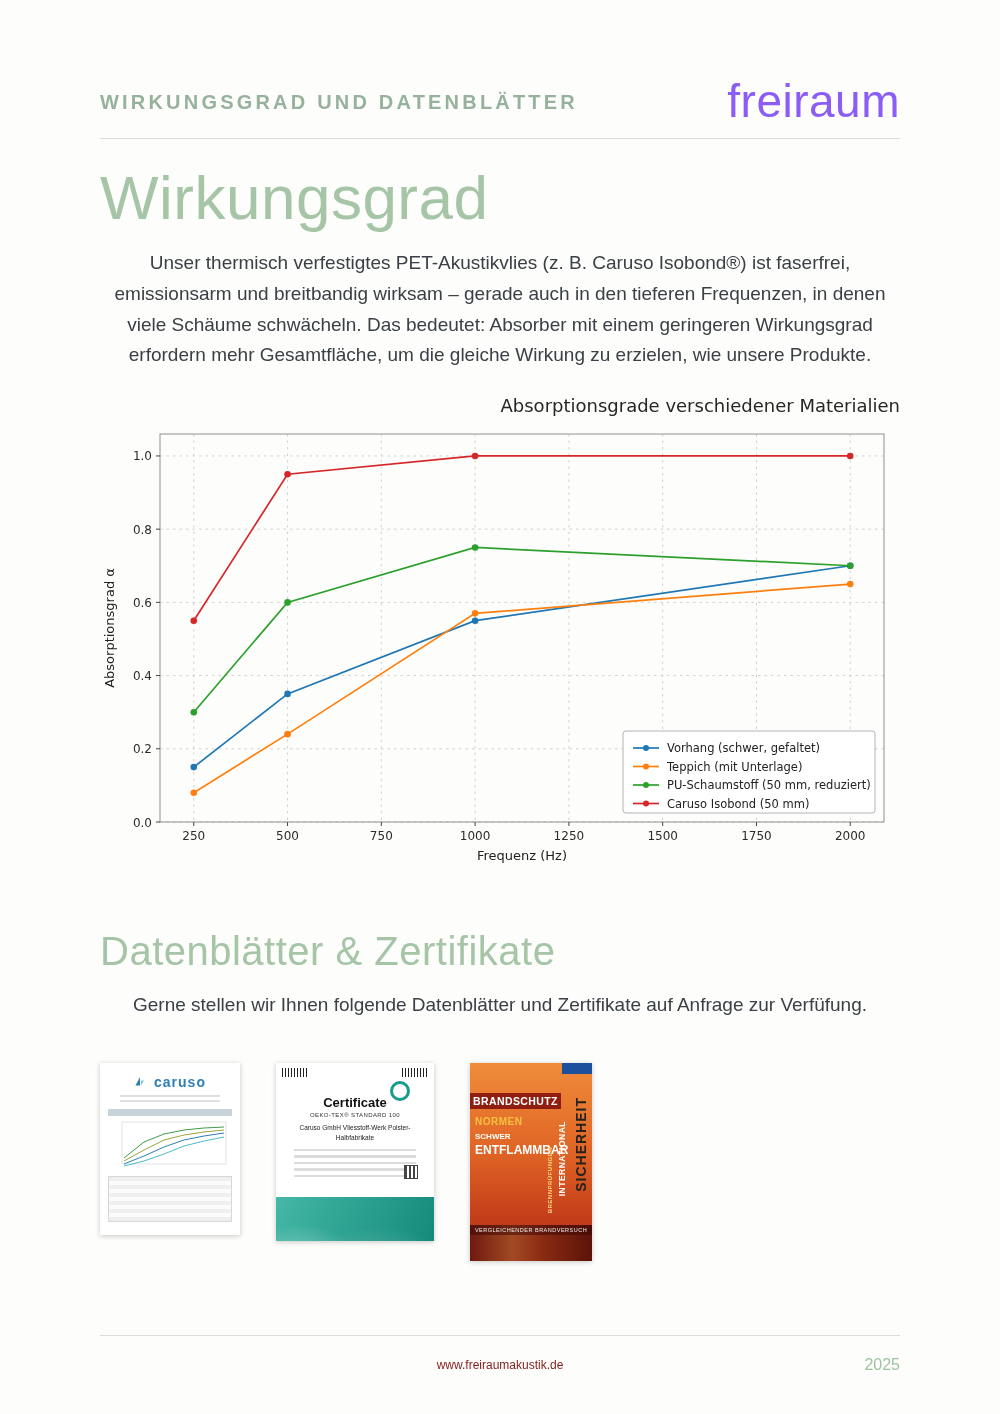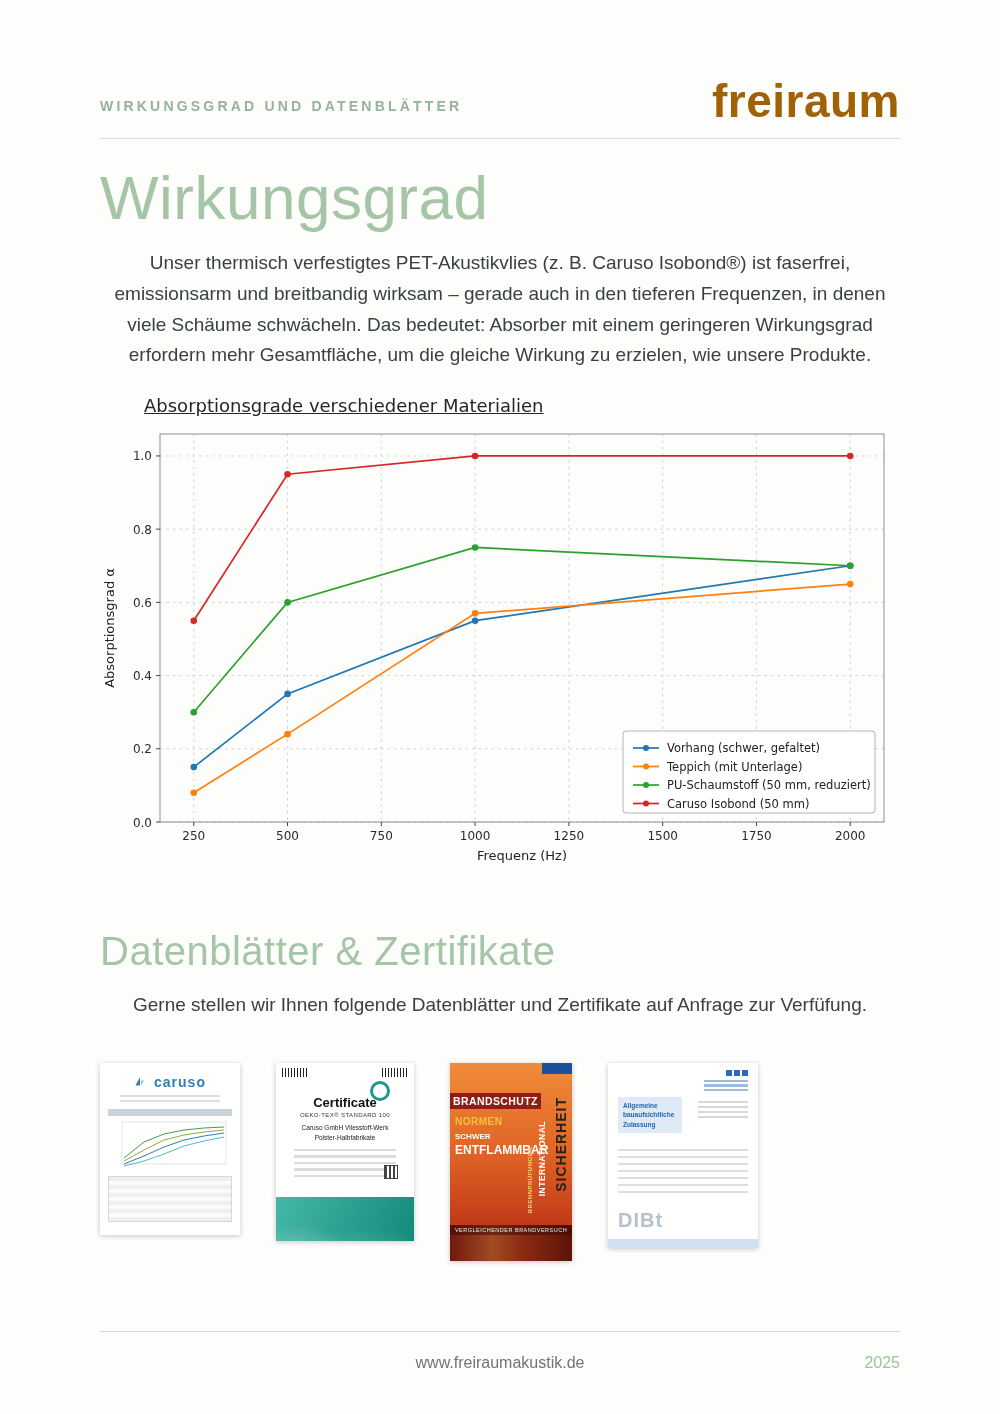--- a/index.html
+++ b/index.html
@@ -2,32 +2,32 @@
 <html><head>
 <meta charset="utf-8">
 <style>
   * { margin:0; padding:0; box-sizing:border-box; }
   html,body { background:#fdfdfb; }
   body { width:1000px; height:1414px; font-family:"Liberation Sans",sans-serif; color:#3a4046; }
   .page { width:1000px; height:1414px; display:flex; flex-direction:column; padding:78px 100px 0; overflow:hidden; }
 
   
   .header-row { display:flex; justify-content:space-between; align-items:flex-end; }
-  .eyebrow { color:#97b29c; font-size:14px; font-weight:600; letter-spacing:3.2px; padding-bottom:10px; }
-  .brand { font-size:46px; font-weight:700; color:#a16207; letter-spacing:.5px; line-height:1; }
+  .eyebrow { color:#97b29c; font-size:20px; font-weight:600; letter-spacing:3.2px; padding-bottom:10px; }
+  .brand { font-size:46px; font-weight:400; color:#8b5cf6; letter-spacing:.5px; line-height:1; }
   hr.rule { border:none; border-top:1px solid #dcdcda; margin-top:14px; }
 
   
   h1.big { color:#a6c5a7; font-size:62px; font-weight:400; line-height:1.05; margin-top:26px; letter-spacing:.5px; }
   h1.h2size { font-size:40px; margin-top:58px; }
   p.body { font-size:19px; line-height:1.62; margin-top:18px; max-width:812px; color:#3a4046;text-align:center; }
 
   
   .chart-wrap { margin-top:24px; }
-  .chart-title { font-family:"DejaVu Sans",sans-serif; font-size:18px; color:#262626; text-align:left; padding-left:44px;text-decoration:underline; }
+  .chart-title { font-family:"DejaVu Sans",sans-serif; font-size:18px; color:#262626; text-align:right; padding-left:44px; }
   svg.chart { display:block; margin:6px auto 0; }
   .tick { font-family:"DejaVu Sans",sans-serif; font-size:12px; fill:#2b2b2b; }
   .axis-label { font-family:"DejaVu Sans",sans-serif; font-size:13px; fill:#222; }
   .legend-text { font-family:"DejaVu Sans",sans-serif; font-size:11.5px; fill:#222; }
   .grid { stroke:#cccccc; stroke-width:.9; stroke-dasharray:2.5 4; }
   .frame { fill:none; stroke:#8f8f8f; stroke-width:1; }
   .tickmark { stroke:#444; stroke-width:1; }
 
   
   .thumbs { display:flex; gap:36px; margin-top:42px; align-items:flex-start; }
@@ -36,21 +36,21 @@
   
   .t1 { width:140px; height:172px; padding:10px 8px 8px; }
   .t1-logo-row { display:flex; align-items:center; justify-content:center; gap:9px; }
   .t1-logotext { color:#2e7fb5; font-size:14px; font-weight:700; letter-spacing:1px; }
   .t1-addr { height:9px; margin:4px 12px 0; background:repeating-linear-gradient(180deg,#e0e0e0 0 2px,transparent 2px 5px); }
   .t1-band { height:7px; margin-top:5px; background:#c9d4da; }
   .t1-chart { display:block; margin-top:4px; }
   .t1-table { height:46px; margin-top:4px; border:1px solid #d6d6d6; background:repeating-linear-gradient(180deg,#efefef 0 4px,#fbfbfb 4px 8px); }
 
   
-  .t2 { width:138px; height:178px; padding-top:24px; }
+  .t2 { width:158px; height:178px; padding-top:24px; }
   .t2-barcode { position:absolute; top:5px; width:26px; height:9px; background:repeating-linear-gradient(90deg,#222 0 1px,transparent 1px 3px); }
   .t2-barcode.left { left:6px; } .t2-barcode.right { right:6px; }
   .t2-badge { position:absolute; top:18px; right:24px; width:20px; height:20px; border:3px solid #199a8e; border-radius:50%; }
   .t2-title { font-size:13px; font-weight:700; color:#111; text-align:center; margin-top:8px; }
   .t2-sub { font-size:6px; color:#333; text-align:center; margin-top:2px; letter-spacing:.4px; }
   .t2-holder { font-size:6.5px; color:#222; text-align:center; margin:5px 14px 0; line-height:1.5; }
   .t2-body { height:32px; margin:7px 18px 0; background:repeating-linear-gradient(180deg,#dcdcdc 0 2.5px,transparent 2.5px 6.5px); }
   .t2-qr { position:absolute; right:16px; top:102px; width:14px; height:14px; border:1px solid #444; background:repeating-linear-gradient(90deg,#444 0 2px,#fff 2px 4px); }
   .t2-band { position:absolute; left:0; right:0; bottom:0; height:44px; background:linear-gradient(115deg,#45b8a6,#148a7c); }
   .t2-band::after { content:""; position:absolute; inset:0;
@@ -78,21 +78,21 @@
   .t4-headlines { position:absolute; top:17px; right:10px; width:44px; height:12px; background:repeating-linear-gradient(180deg,#9dbbdc 0 2px,transparent 2px 4.5px); }
   .t4-box { position:absolute; top:34px; left:10px; width:64px; background:#dfeaf6; color:#1f66ad; font-size:6.5px; font-weight:700; line-height:1.45; padding:4px 5px; }
   .t4-lines { position:absolute; top:38px; right:10px; width:50px; height:20px; background:repeating-linear-gradient(180deg,#d8d8d8 0 2px,transparent 2px 5px); }
   .t4-midlines { position:absolute; top:86px; left:10px; right:10px; height:44px; background:repeating-linear-gradient(180deg,#dedede 0 2.5px,transparent 2.5px 7px); }
   .t4-watermark { position:absolute; left:10px; bottom:16px; font-size:20px; font-weight:700; color:#b6c2cb; letter-spacing:1px; }
   .t4-footbar { position:absolute; left:0; right:0; bottom:0; height:9px; background:#cfe0f0; }
 
   
   .footer { margin-top:auto; }
   .footer-row { position:relative; display:flex; justify-content:center; align-items:center; padding:22px 0 42px; }
-  .footer-url { color:#737373; font-size:16px; cursor:pointer; }
+  .footer-url { color:#7f1d1d; font-size:12px; cursor:pointer; }
   .footer-year { position:absolute; right:0; color:#9ec49f; font-size:16px; }
 </style>
 </head>
 <body>
 
 <div class="page">
 
   <header class="header-row">
     <div class="eyebrow">WIRKUNGSGRAD UND DATENBLÄTTER</div>
     <div class="brand">freiraum</div>
@@ -232,33 +232,20 @@
       <div class="t3-schwer">SCHWER</div>
       <div class="t3-entf">ENTFLAMMBAR</div>
       <div class="t3-vert t3-intl">INTERNATIONAL</div>
       <div class="t3-vert t3-sich">SICHERHEIT</div>
       <div class="t3-vert t3-brenn">BRENNPRÜFUNGEN</div>
       <div class="t3-photo">
         <div class="t3-caption">VERGLEICHENDER BRANDVERSUCH</div>
       </div>
     </div>
 
-    <div class="thumb t4">
-      <div class="t4-logo">
-          <i></i>
-          <i></i>
-          <i></i>
-        </div>
-      <div class="t4-headlines"></div>
-      <div class="t4-box">Allgemeine bauaufsichtliche Zulassung</div>
-      <div class="t4-lines"></div>
-      <div class="t4-midlines"></div>
-      <div class="t4-watermark">DIBt</div>
-      <div class="t4-footbar"></div>
-    </div>
 
   </div>
 
   <footer class="footer">
     <hr class="rule">
     <div class="footer-row">
       <span class="footer-url">www.freiraumakustik.de</span>
       <span class="footer-year">2025</span>
     </div>
   </footer>

